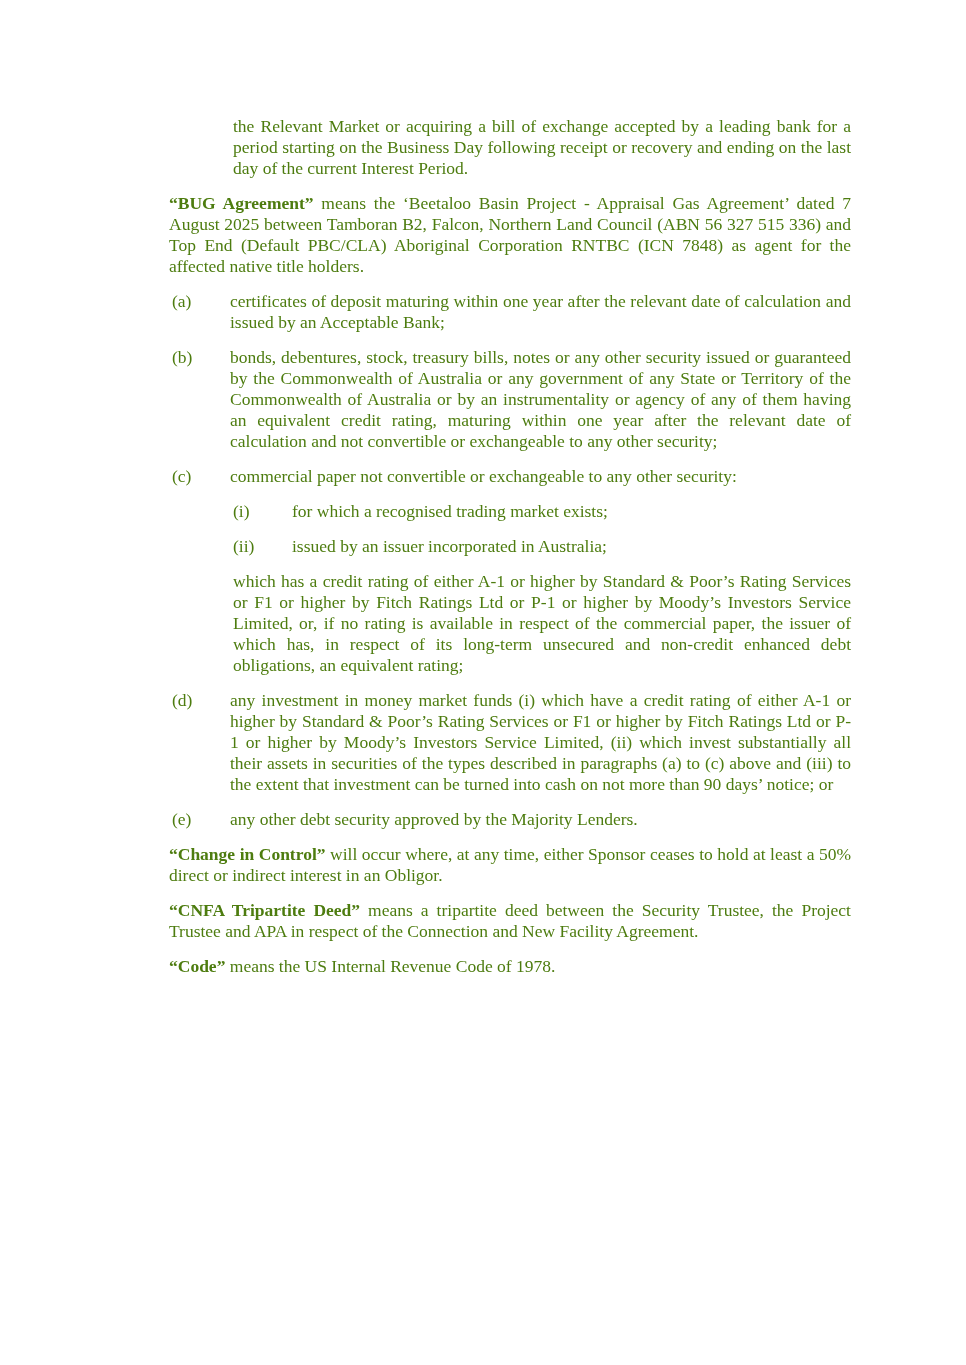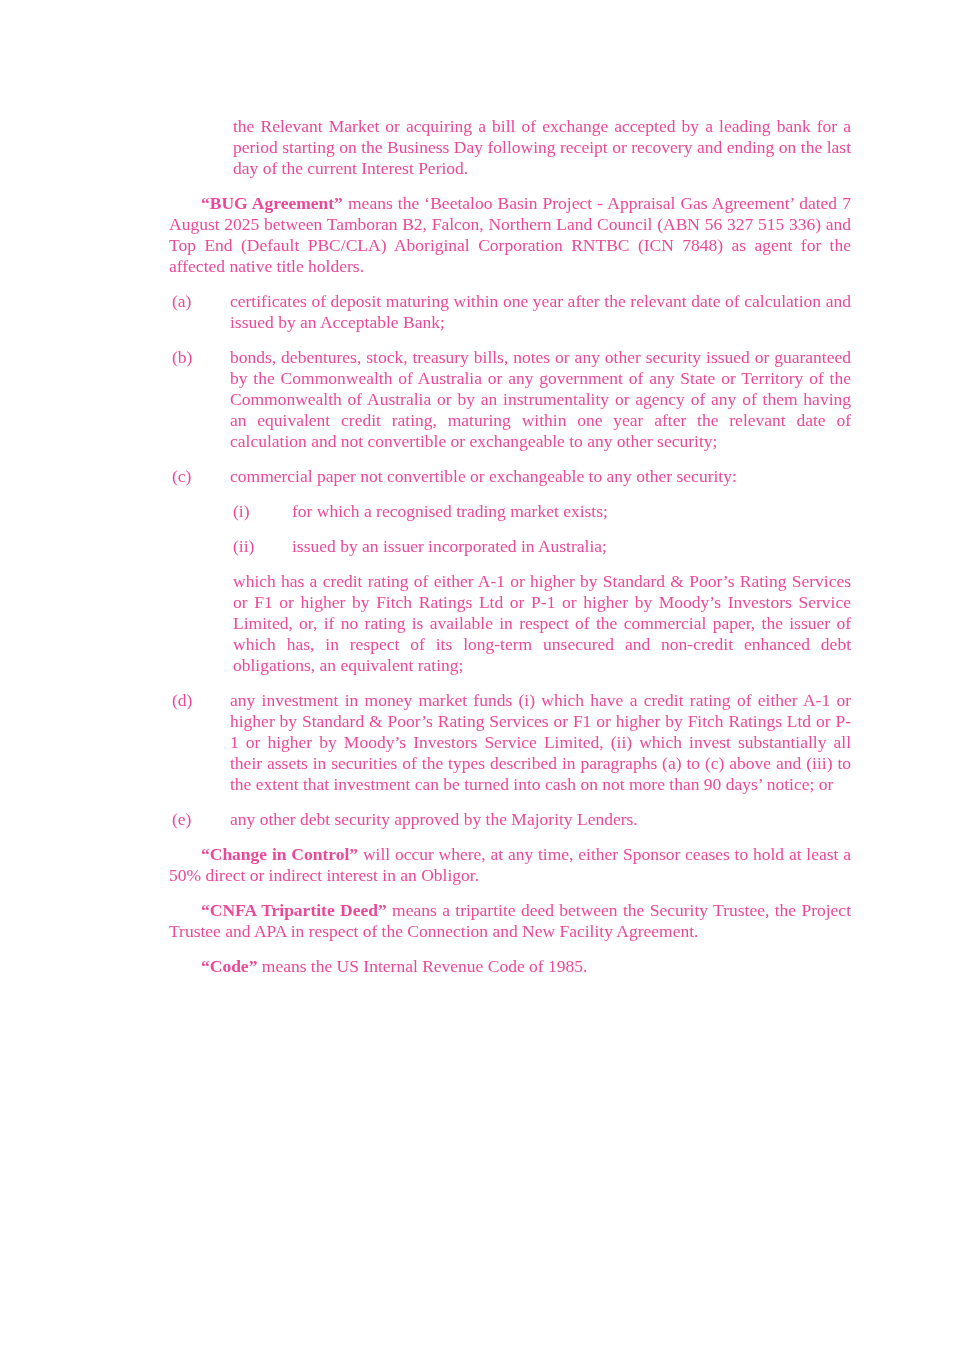--- a/index.html
+++ b/index.html
@@ -7,40 +7,39 @@
     padding: 0;
     background: #ffffff;
   }
   .page {
     position: relative;
     width: 966px;
     height: 1179px;
     background: #ffffff;
     overflow: hidden;
     font-family: "Liberation Serif", "DejaVu Serif", serif;
-    color: #ec4899;
+    color: #4d7c0f;
   }
   .content {
     position: absolute;
     top: 116px;
     left: 169px;
     width: 682px;
     font-size: 17.5px;
     line-height: 21px;
   }
   .para {
     margin: 0 0 14px 0;
     text-align: justify;
   }
   .para.cont {
     margin-left: 64px;
   }
   .term {
     font-weight: bold;
-    margin-left: 32px;
   }
   .li {
     display: flex;
     margin: 0 0 14px 0;
   }
   .li .lbl {
     flex: none;
     width: 61px;
     padding-left: 3px;
     box-sizing: border-box;
@@ -117,18 +116,18 @@
 
     <div class="li l1">
       <div class="lbl">(e)</div>
       <div class="txt">any other debt security approved by the Majority Lenders.</div>
     </div>
 
     <p class="para"><span class="term">“Change in Control”</span><span> will occur where, at any time, either Sponsor ceases to hold at least a 50% direct or indirect interest in an Obligor.</span></p>
 
     <p class="para"><span class="term">“CNFA Tripartite Deed”</span><span> means a tripartite deed between the Security Trustee, the Project Trustee and APA in respect of the Connection and New Facility Agreement.</span></p>
 
-    <p class="para"><span class="term">“Code”</span><span> means the US Internal Revenue Code of 1985.</span></p>
+    <p class="para"><span class="term">“Code”</span><span> means the US Internal Revenue Code of 1978.</span></p>
 
   </div>
 
   <div class="footer">172</div>
 </div>
 
 </body></html>

